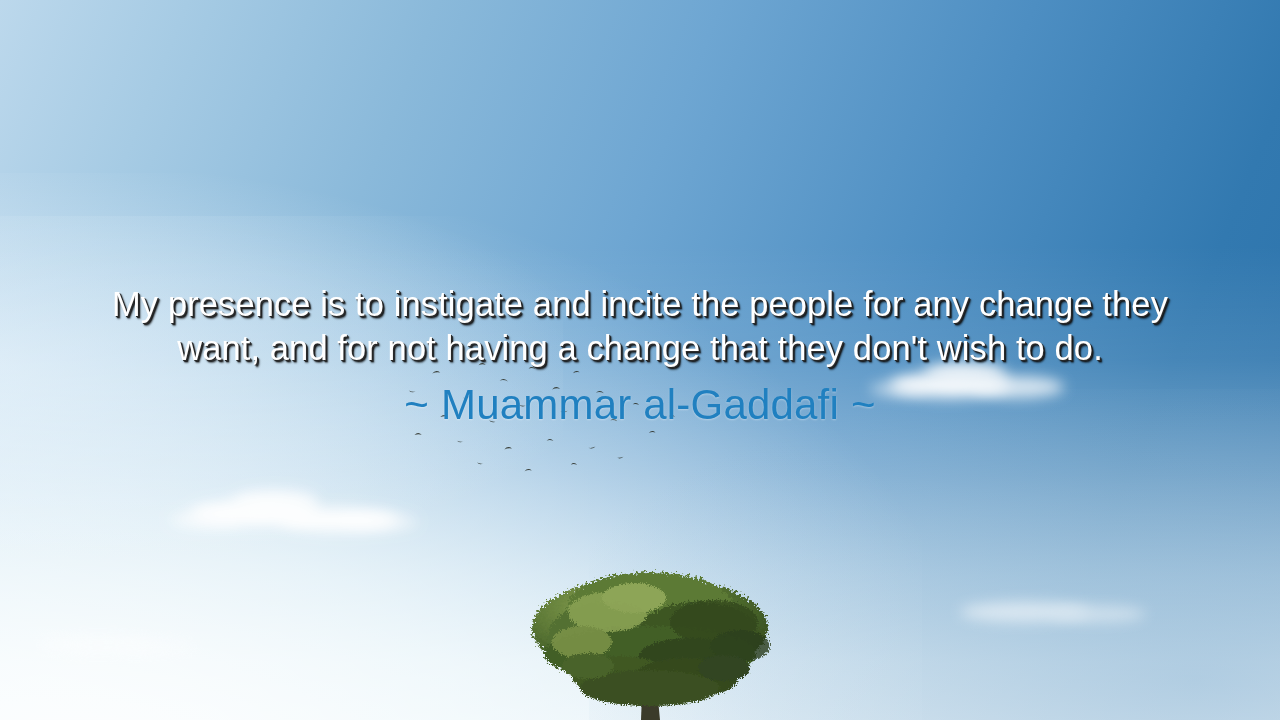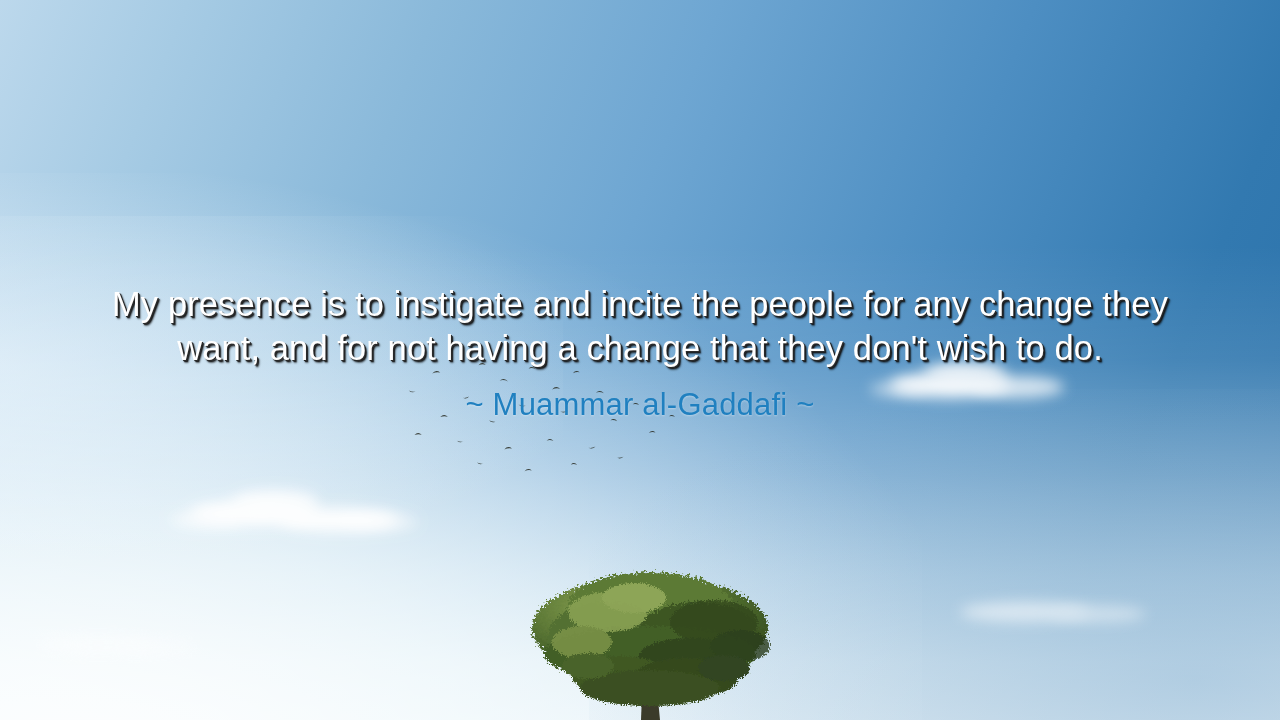--- a/index.html
+++ b/index.html
@@ -160,21 +160,21 @@
     letter-spacing: 0.1px;
     text-shadow:
       1px 1px 0 #2b2b2b,
       2px 2px 1px rgba(20,20,20,0.9),
       2.5px 2.5px 2px rgba(0,0,0,0.55);
     white-space: pre-line;
   }
   #quote-author {
     margin: 16px auto 0 auto;
     width: 1110px;
-    font-size: 31px;
+    font-size: 42px;
     line-height: 38px;
     color: #2080c0;
     font-weight: 400;
     letter-spacing: 0.2px;
     text-shadow: 0 1px 2px rgba(255,255,255,0.35);
   }
 </style>
 </head>
 <body>
 

